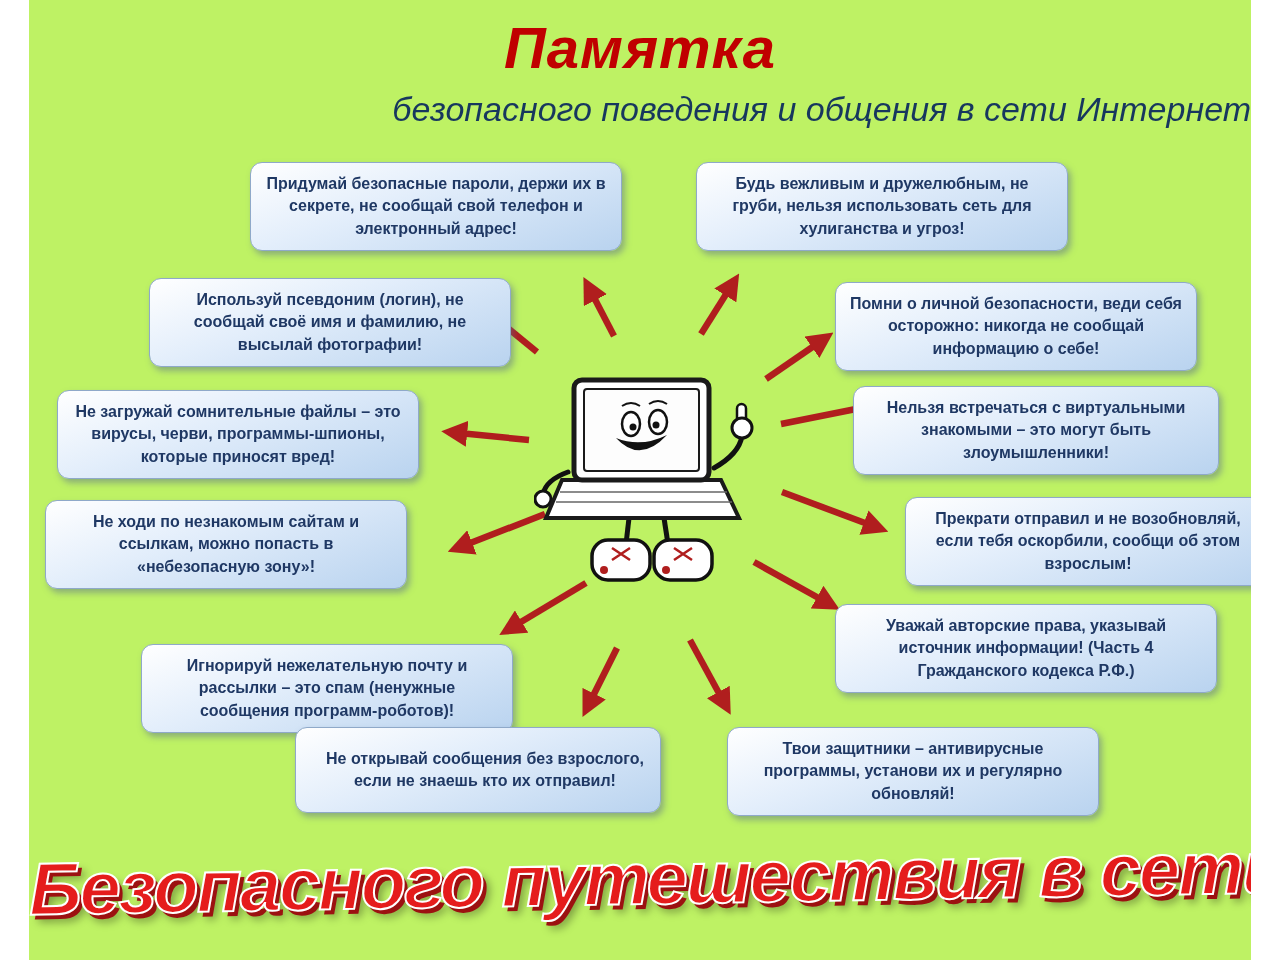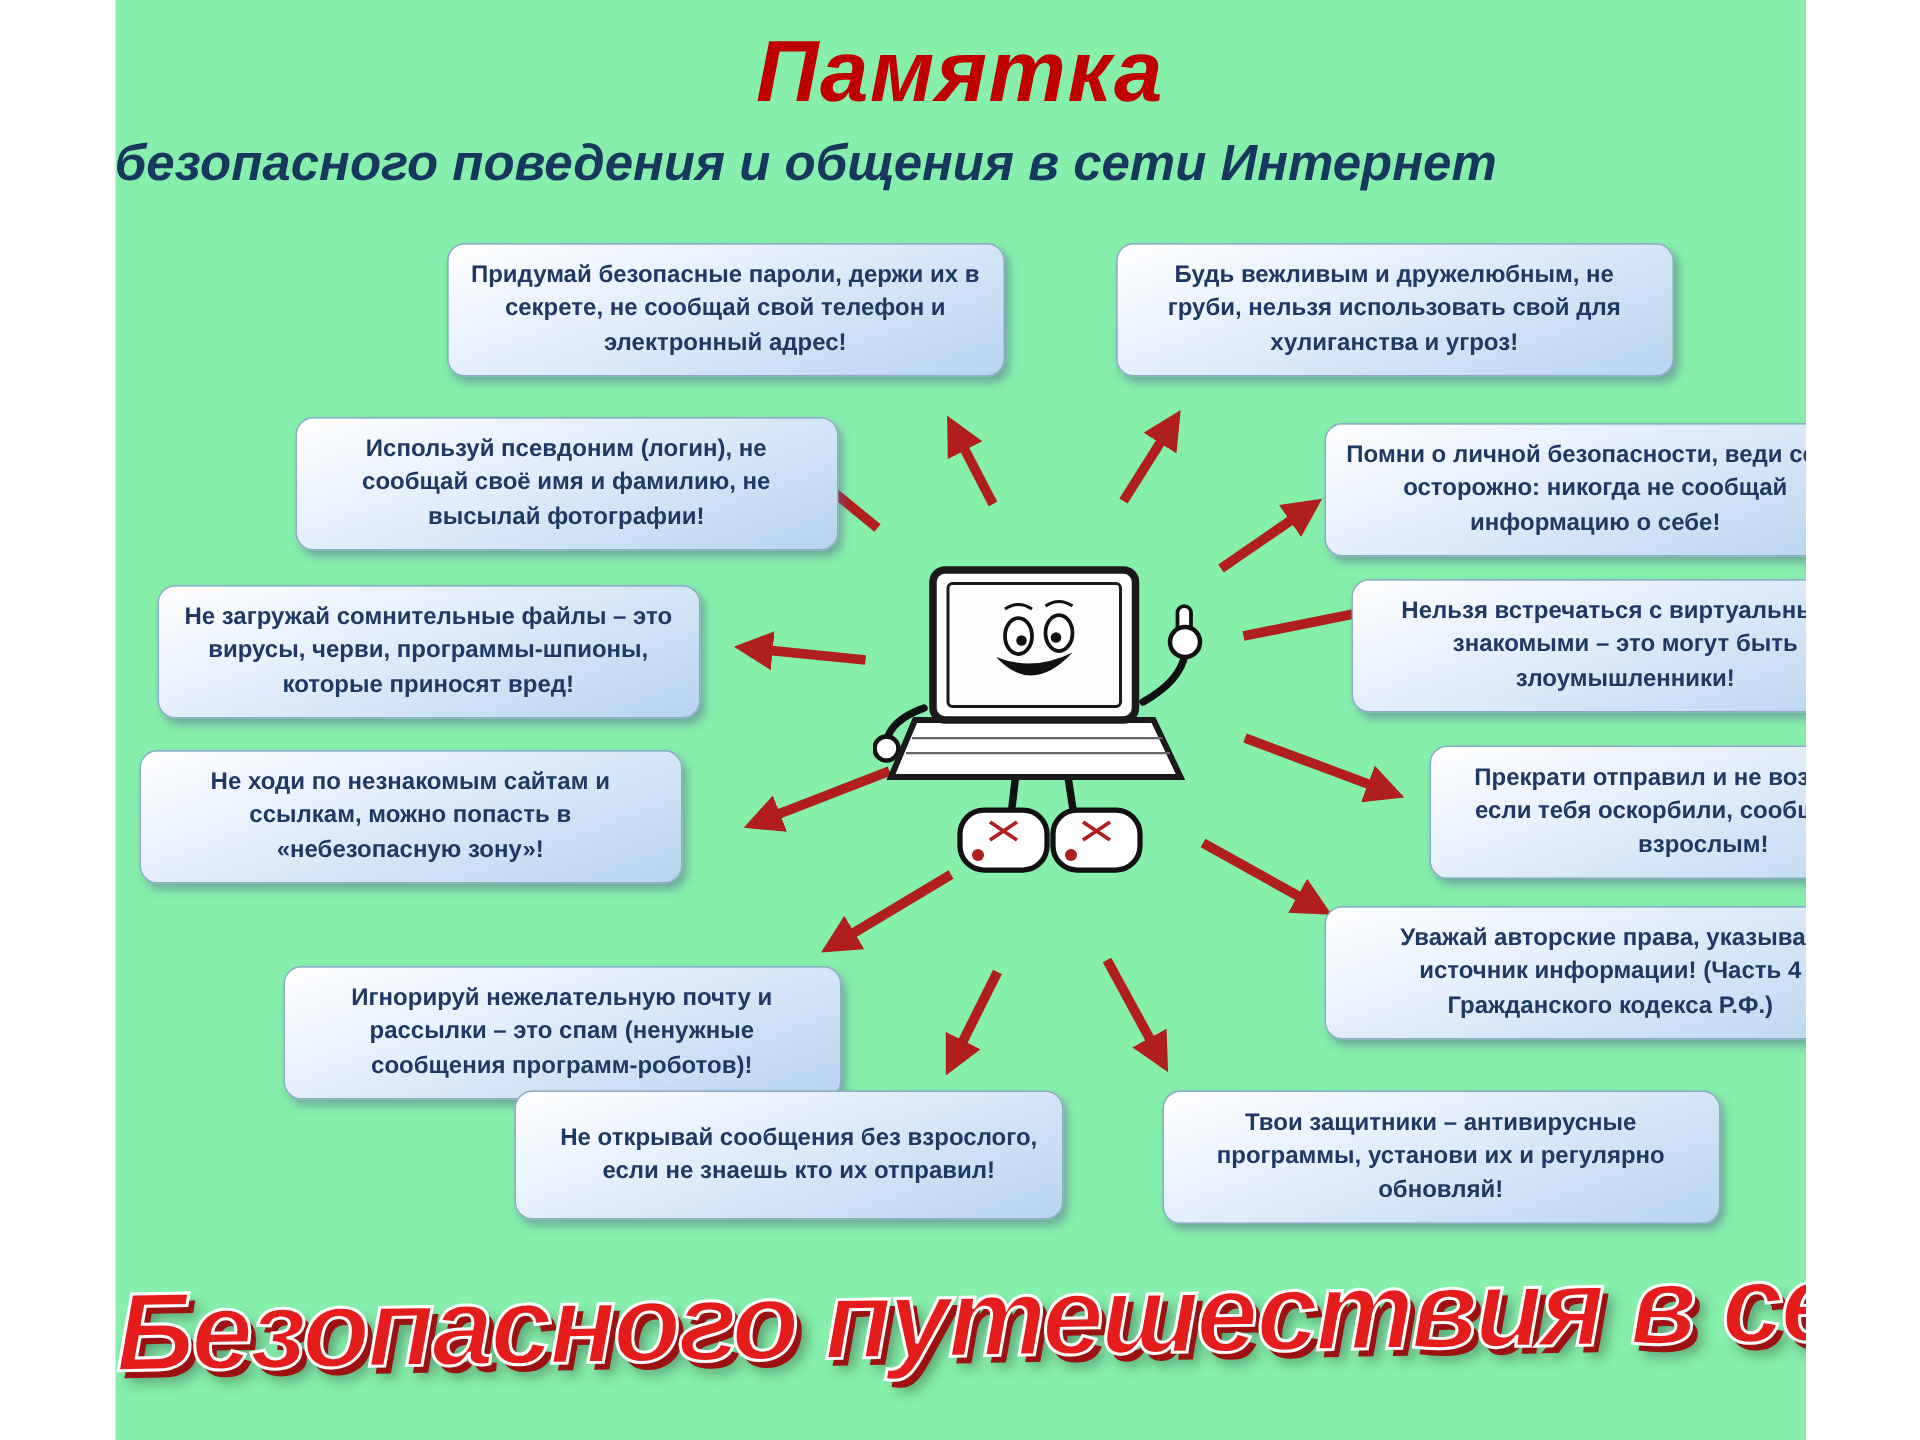--- a/index.html
+++ b/index.html
@@ -1,23 +1,23 @@
 <!DOCTYPE html>
 <html><head>
 <meta charset="utf-8">
 <style>
   html, body { margin: 0; padding: 0; background: #ffffff; }
   body { font-family: "Liberation Sans", sans-serif; }
 
   .poster {
     position: relative;
-    width: 1127px;
+    width: 1222px;
     height: 960px;
     margin: 0 auto;
-    background: #86efac;
+    background: #bef264;
     overflow: hidden;
   }
 
   .title {
     position: absolute;
     top: 14px; left: 0;
     width: 100%;
     margin: 0;
     text-align: center;
     font-size: 58px;
@@ -25,23 +25,23 @@
     font-style: italic;
     color: #c00000;
     letter-spacing: 1px;
   }
 
   .subtitle {
     position: absolute;
     top: 90px; left: 0;
     width: 100%;
     margin: 0;
-    text-align: left;
+    text-align: right;
     font-size: 34px;
-    font-weight: bold;
+    font-weight: normal;
     font-style: italic;
     color: #17375e;
   }
 
   .arrows {
     position: absolute;
     top: 0; left: 0;
     width: 1280px; height: 960px;
     pointer-events: none;
   }
@@ -166,21 +166,21 @@
       <circle cx="99" cy="55" r="3.5" fill="#111"></circle>
       <circle cx="122" cy="53" r="3.5" fill="#111"></circle>
       <path d="M82,66 Q106,92 133,63 Q107,76 82,66 Z" fill="#111"></path>
     </svg>
   </div>
 
   <div class="tip" id="tip-0">
     <span>Придумай безопасные пароли, держи их в секрете, не сообщай свой телефон и электронный адрес!</span>
   </div>
   <div class="tip" id="tip-1">
-    <span>Будь вежливым и дружелюбным, не груби, нельзя использовать свой для хулиганства и угроз!</span>
+    <span>Будь вежливым и дружелюбным, не груби, нельзя использовать сеть для хулиганства и угроз!</span>
   </div>
   <div class="tip" id="tip-2">
     <span>Используй псевдоним (логин), не сообщай своё имя и фамилию, не высылай фотографии!</span>
   </div>
   <div class="tip" id="tip-3">
     <span>Помни о личной безопасности, веди себя осторожно: никогда не сообщай информацию о себе!</span>
   </div>
   <div class="tip" id="tip-4">
     <span>Не загружай сомнительные файлы – это вирусы, черви, программы-шпионы, которые приносят вред!</span>
   </div>

